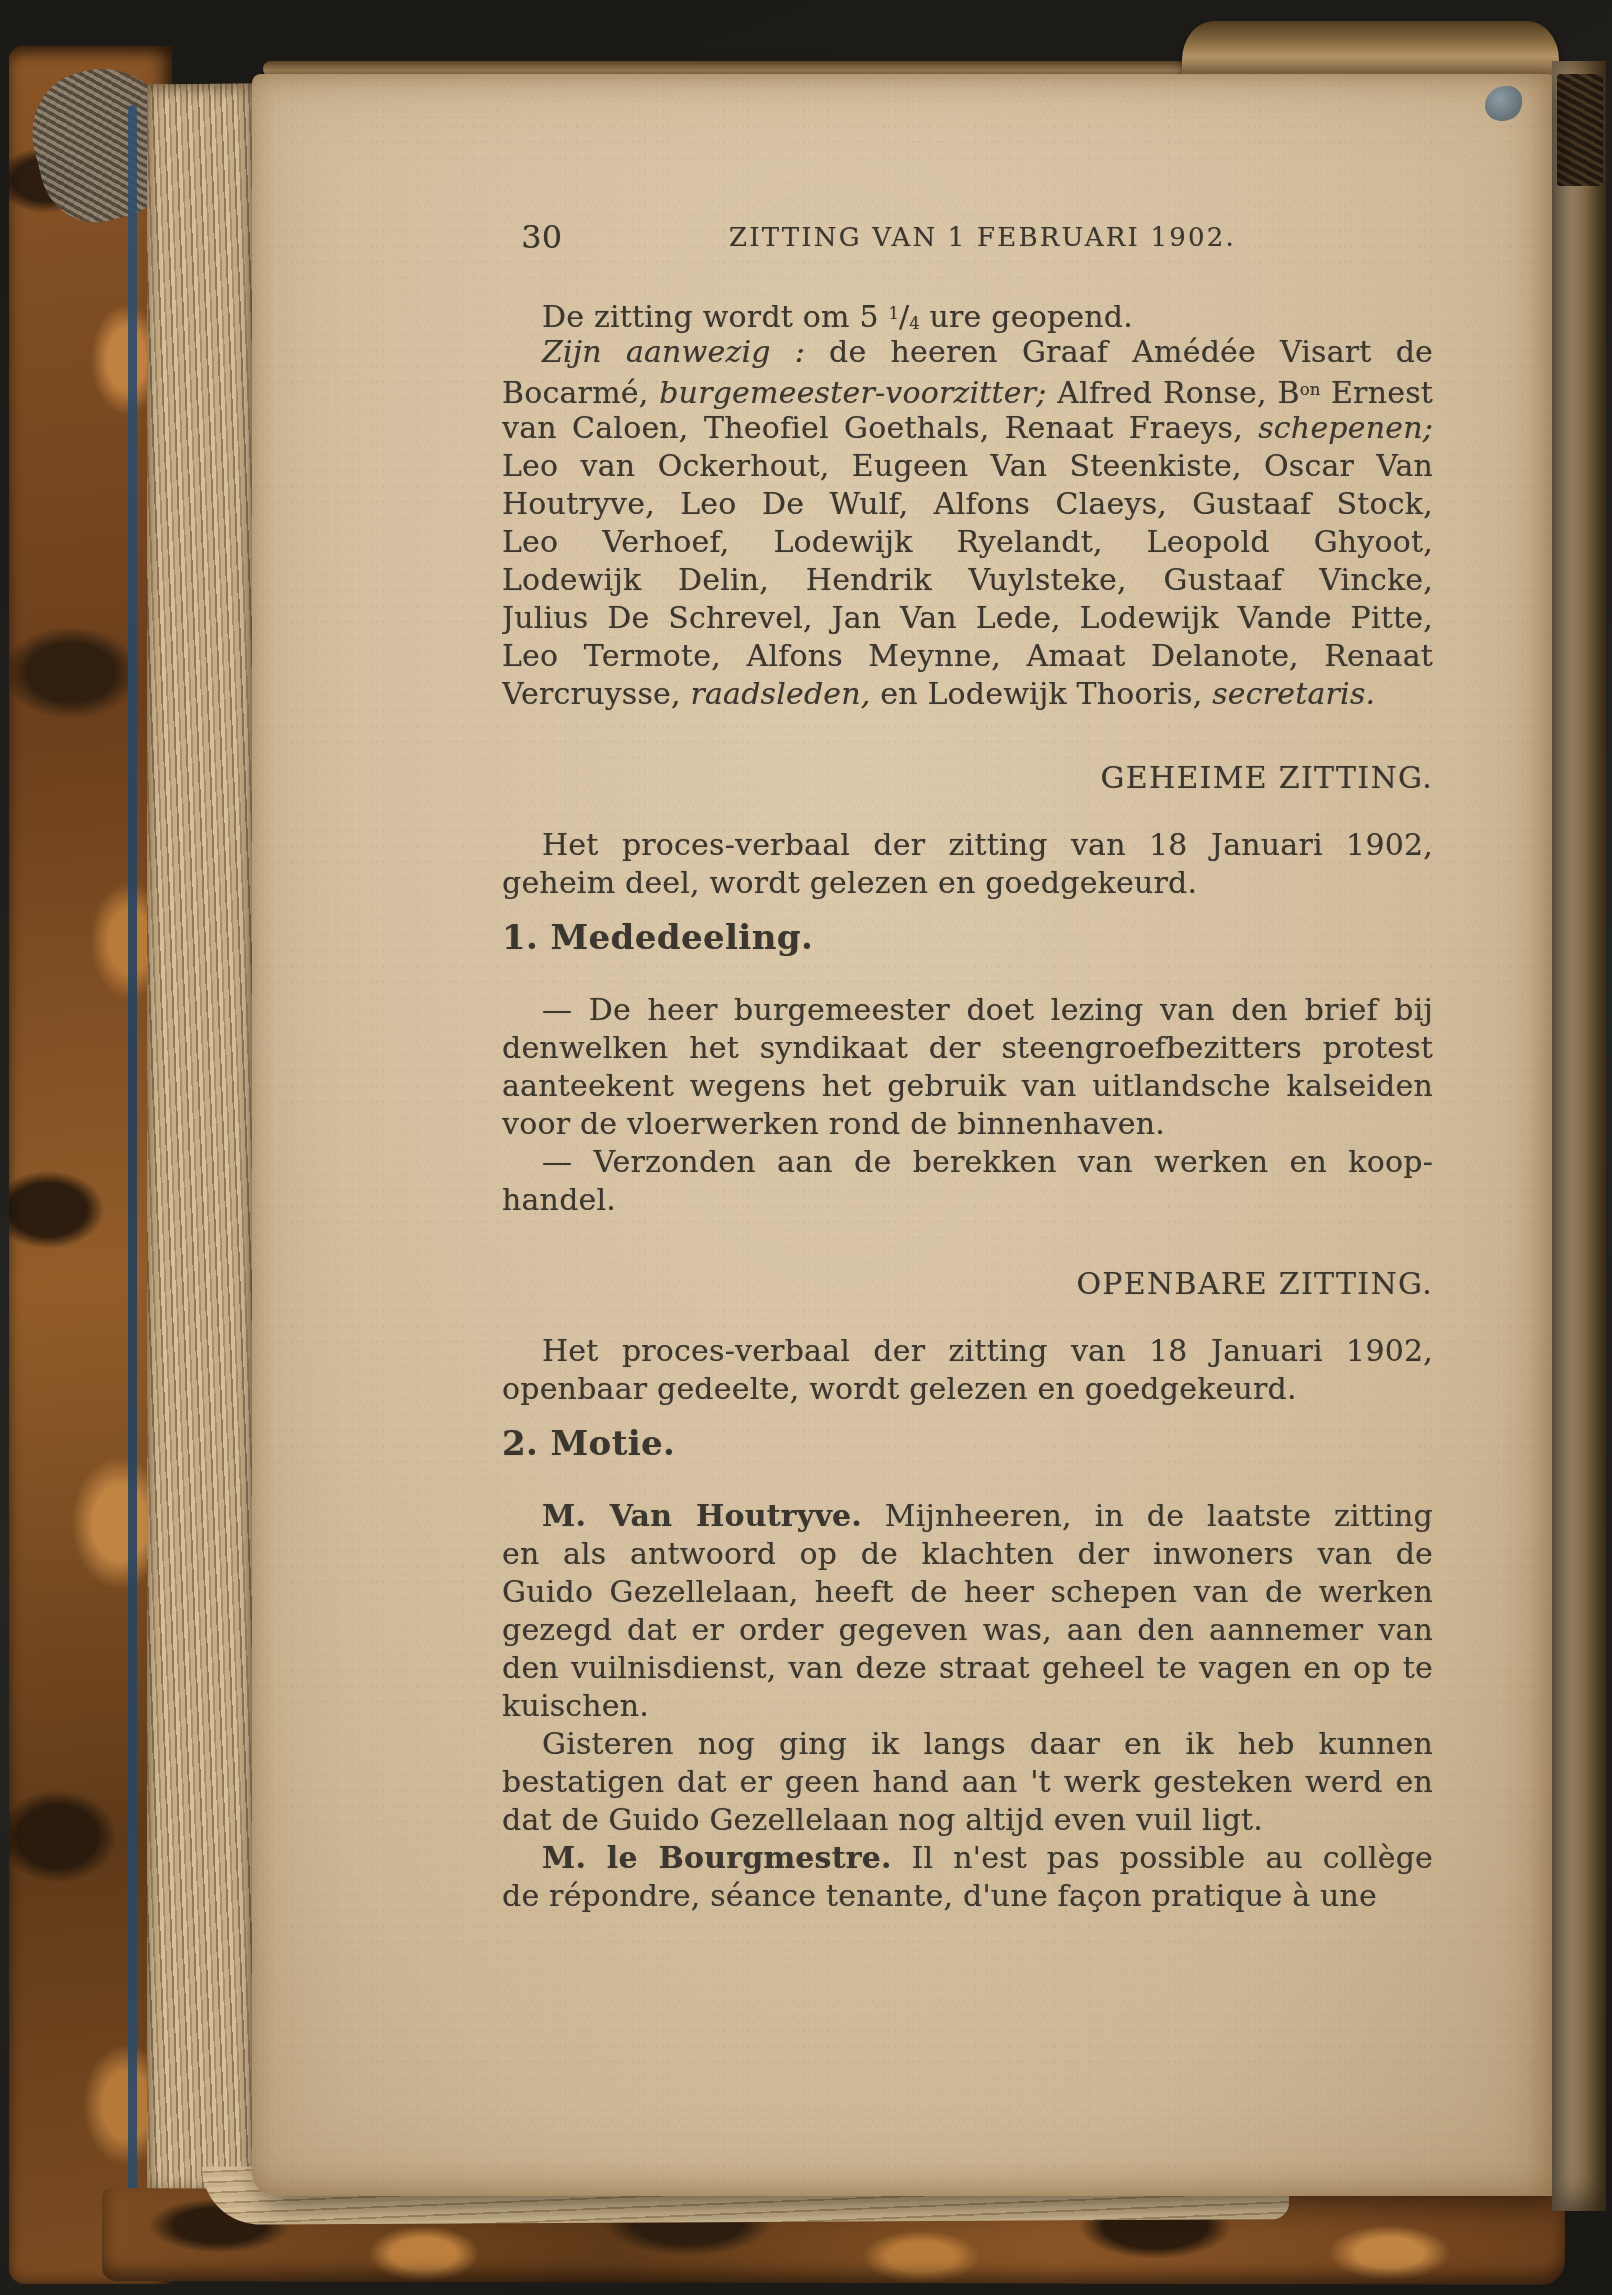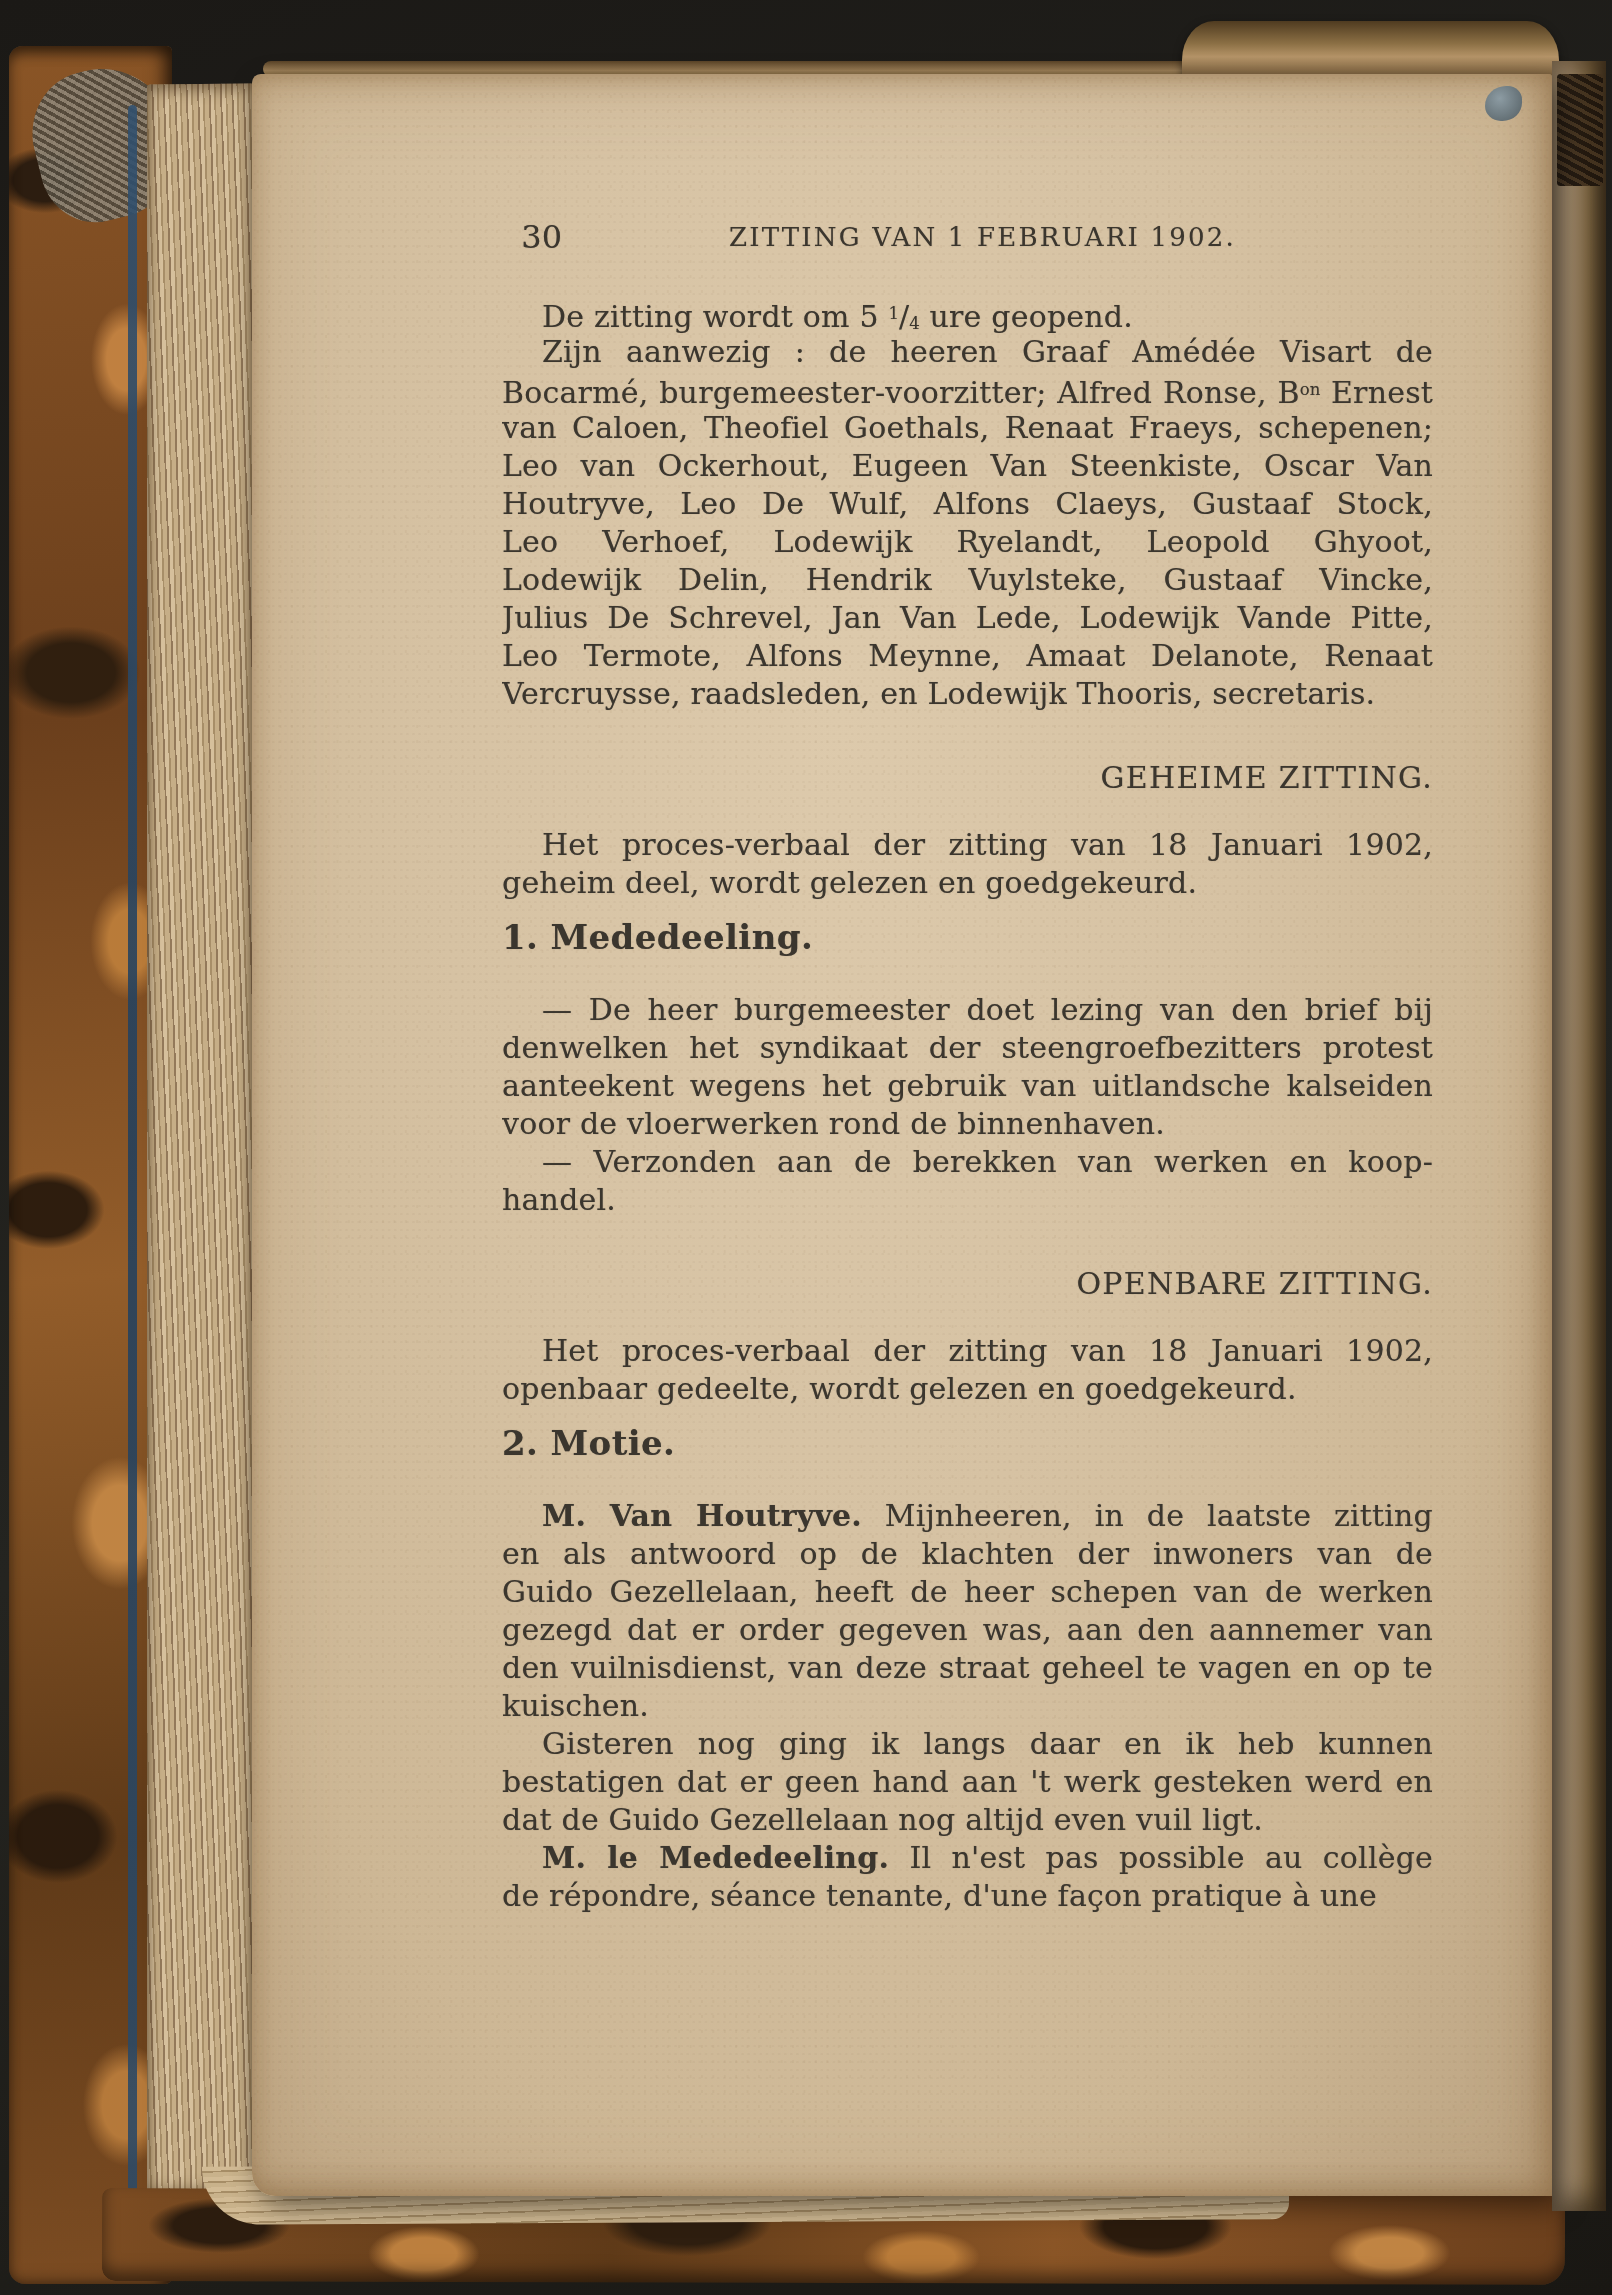--- a/index.html
+++ b/index.html
@@ -129,21 +129,21 @@
   .para .line.last{text-align-last:left;}
   .para.first-para{margin-top:39px;}
   .h-caps{
     margin-top:46px;margin-bottom:29px;height:38px;
     text-align:right;letter-spacing:1.3px;font-size:30px;
   }
   .h-bold{
     margin-top:14px;margin-bottom:33px;height:42px;line-height:42px;
     text-align:left;font-weight:bold;font-size:34px;letter-spacing:0.4px;
   }
-  .i{}
+  .i{font-style:italic;}
   .b{font-weight:bold;}
   .sup{font-size:.55em;vertical-align:.5em;letter-spacing:0;}
   .sub{font-size:.55em;vertical-align:-.12em;letter-spacing:0;}
 </style>
 </head>
 <body data-name="scanned-book-photo">
 
 <div class="cover-left" data-name="book-cover-left-edge"></div>
 <div class="cloth-fray" data-name="frayed-binding-cloth"></div>
 <div class="board-edge-blue" data-name="cover-board-blue-edge"></div>
@@ -206,21 +206,21 @@
           <div class="line" data-name="text-line"><span data-name="text-segment">gezegd dat er order gegeven was, aan den aannemer van</span></div>
           <div class="line" data-name="text-line"><span data-name="text-segment">den vuilnisdienst, van deze straat geheel te vagen en op te</span></div>
           <div class="line last" data-name="text-line"><span data-name="text-segment">kuischen.</span></div>
         </div>
         <div class="para" data-name="paragraph">
           <div class="line first" data-name="text-line"><span data-name="text-segment">Gisteren nog ging ik langs daar en ik heb kunnen</span></div>
           <div class="line" data-name="text-line"><span data-name="text-segment">bestatigen dat er geen hand aan 't werk gesteken werd en</span></div>
           <div class="line last" data-name="text-line"><span data-name="text-segment">dat de Guido Gezellelaan nog altijd even vuil ligt.</span></div>
         </div>
         <div class="para" data-name="paragraph">
-          <div class="line first" data-name="text-line"><span class="b" data-name="text-segment">M. le Mededeeling.</span><span data-name="text-segment"> Il n'est pas possible au collège</span></div>
+          <div class="line first" data-name="text-line"><span class="b" data-name="text-segment">M. le Bourgmestre.</span><span data-name="text-segment"> Il n'est pas possible au collège</span></div>
           <div class="line last" data-name="text-line"><span data-name="text-segment">de répondre, séance tenante, d'une façon pratique à une</span></div>
         </div>
       </div>
   </div>
 </div>
 
 <div class="speck-blue" data-name="blue-paper-speck"></div>
 
 
 </body></html>

